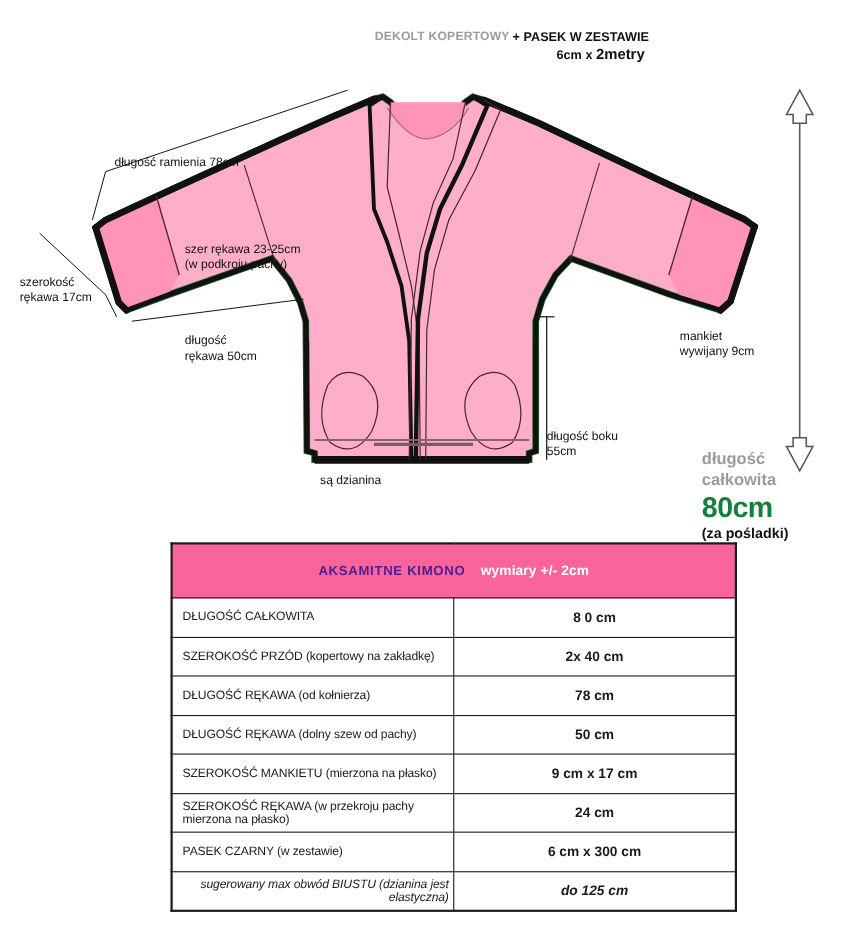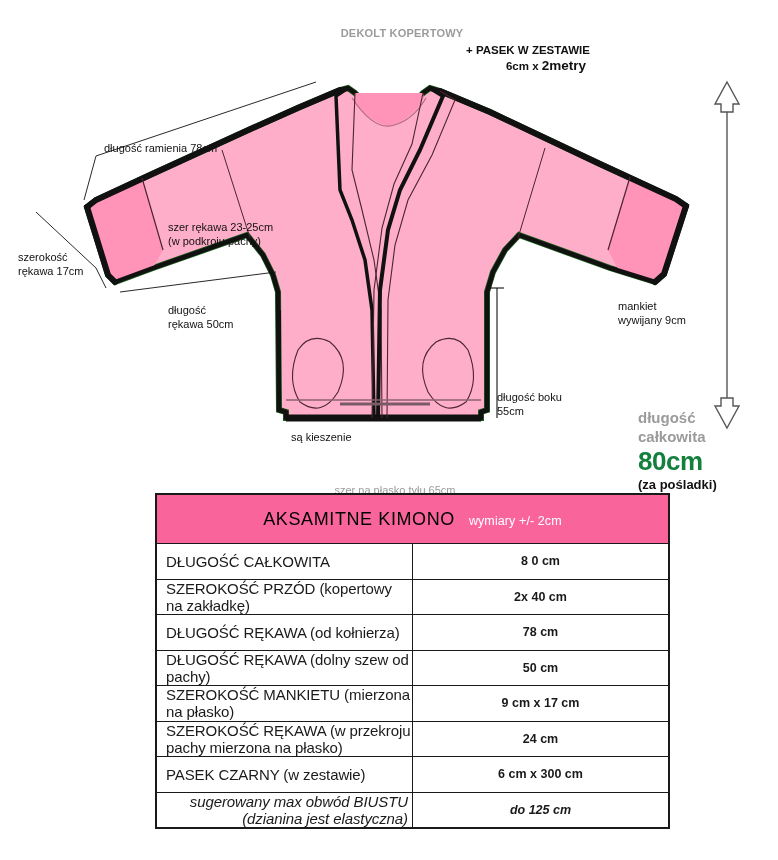--- a/index.html
+++ b/index.html
@@ -28,21 +28,21 @@
     width: 200px;
     text-align: center;
     color: #9b9b9b;
     font-size: 11px;
     font-weight: bold;
     line-height: 15px;
     letter-spacing: .2px;
   }
   .hdr-right {
     position: absolute;
-    left: 466px; top: 42px;
+    left: 466px; top: 26px;
     width: 180px;
     text-align: left;
     color: #111111;
     font-size: 11.5px;
     font-weight: bold;
     line-height: 16px;
   }
   .hdr-right .big { font-size: 13.5px; }
 
   
@@ -117,36 +117,36 @@
     padding: 0;
     vertical-align: middle;
   }
   #spec-table .th-cell {
     background: #f9659a;
     height: 48px;
     text-align: center;
     padding: 0 6px;
   }
   .th-title {
-    color: #000000;
-    font-size: 18px;
-    font-weight: normal;
+    color: #4c1d95;
+    font-size: 12px;
+    font-weight: bold;
     letter-spacing: .6px;
   }
   .th-note {
     color: #ffffff;
     font-size: 12.5px;
-    font-weight: normal;
+    font-weight: bold;
     margin-left: 14px;
     letter-spacing: .1px;
   }
   #spec-table td.lbl {
     height: 34.5px;
     padding-left: 9px;
-    font-size: 15px;
+    font-size: 11px;
     color: #1a1a1a;
     font-weight: normal;
     letter-spacing: -.1px;
   }
   #spec-table td.val {
     width: 98px;
     text-align: center;
     font-size: 12.5px;
     font-weight: bold;
     color: #1a1a1a;
@@ -269,23 +269,22 @@
 
     <div class="dlabel" id="lbl-sleeve-len">długość
 rękawa 50cm</div>
 
     <div class="dlabel" id="lbl-cuff">mankiet
 wywijany 9cm</div>
 
     <div class="dlabel" id="lbl-side">długość boku
 55cm</div>
 
-    <div class="dlabel" id="lbl-pockets">są kieszenie</div>
-
-    <div class="dlabel gray center" id="lbl-back-width">szer na płasko tyłu 65cm</div>
+    <div class="dlabel" id="lbl-pockets">są dzianina</div>
+
 
     <div class="dlabel center" id="lbl-front-width">przód szer 40cm (każda strona)</div>
 
     <div id="total-block">
       <span class="t-gray">długość</span>
       <span class="t-gray">całkowita</span>
       <span class="t-big">80cm</span>
       <span class="t-sub">(za pośladki)</span>
     </div>
   </div>

